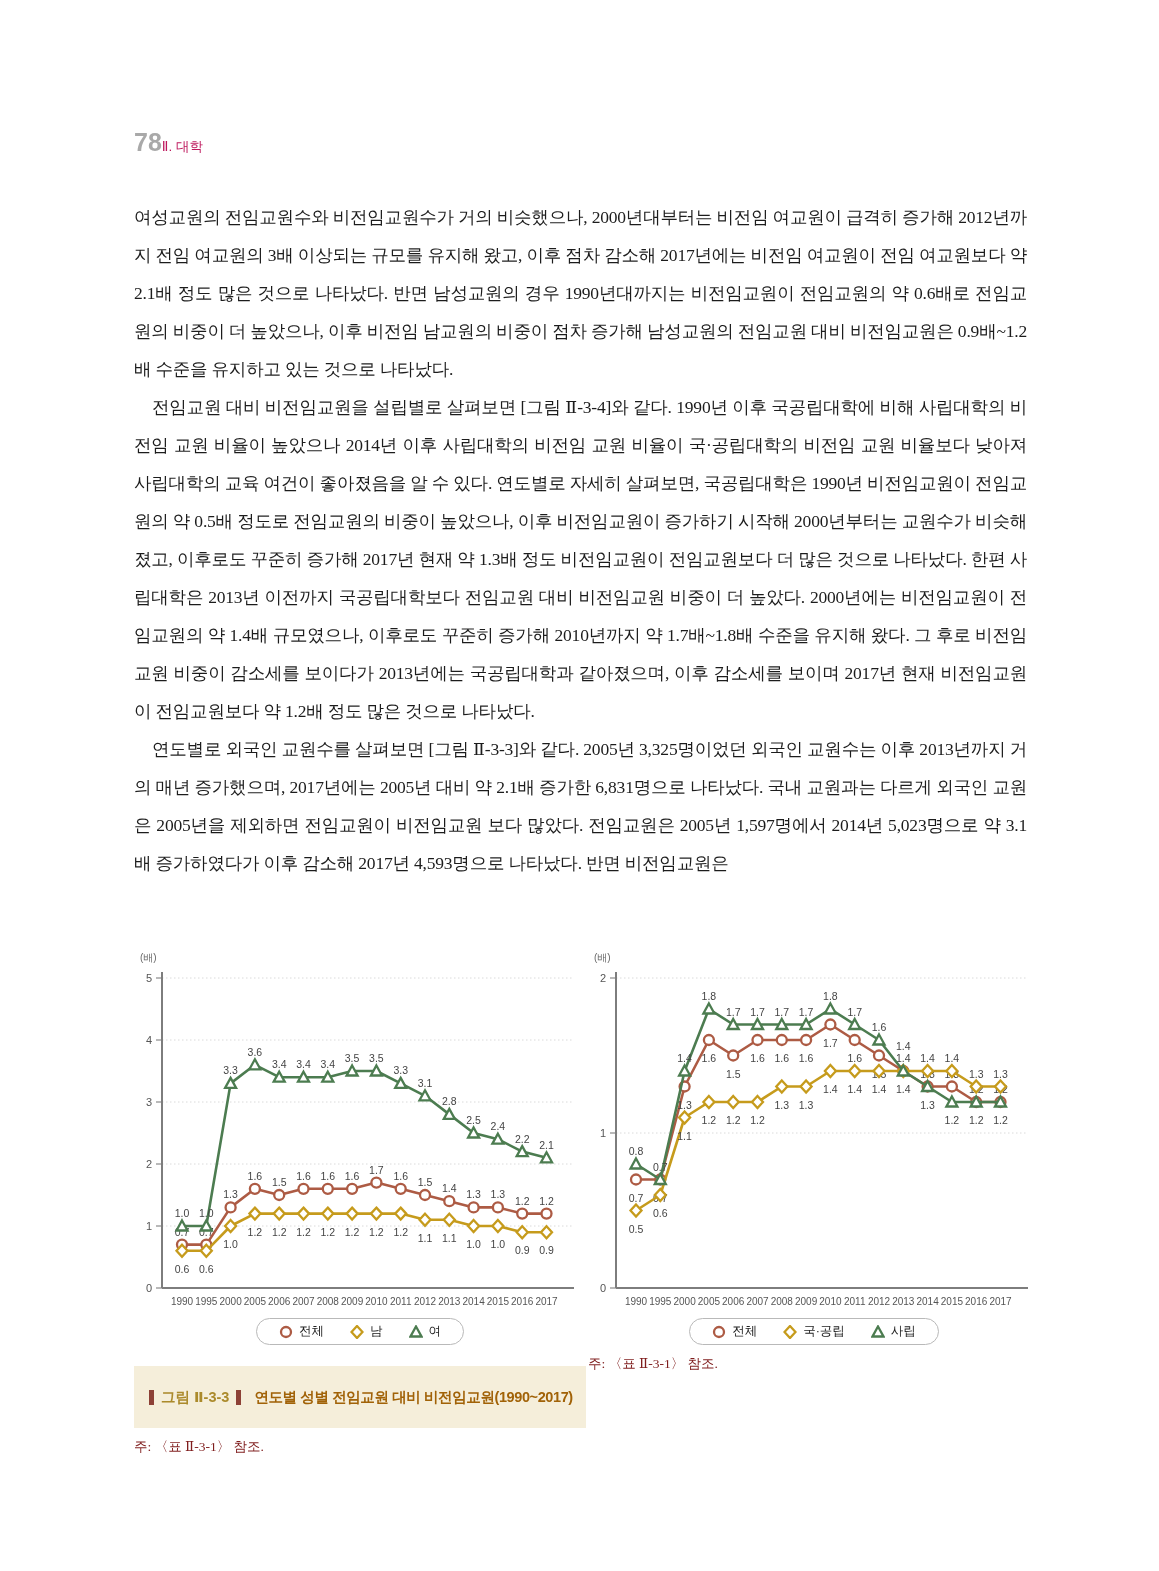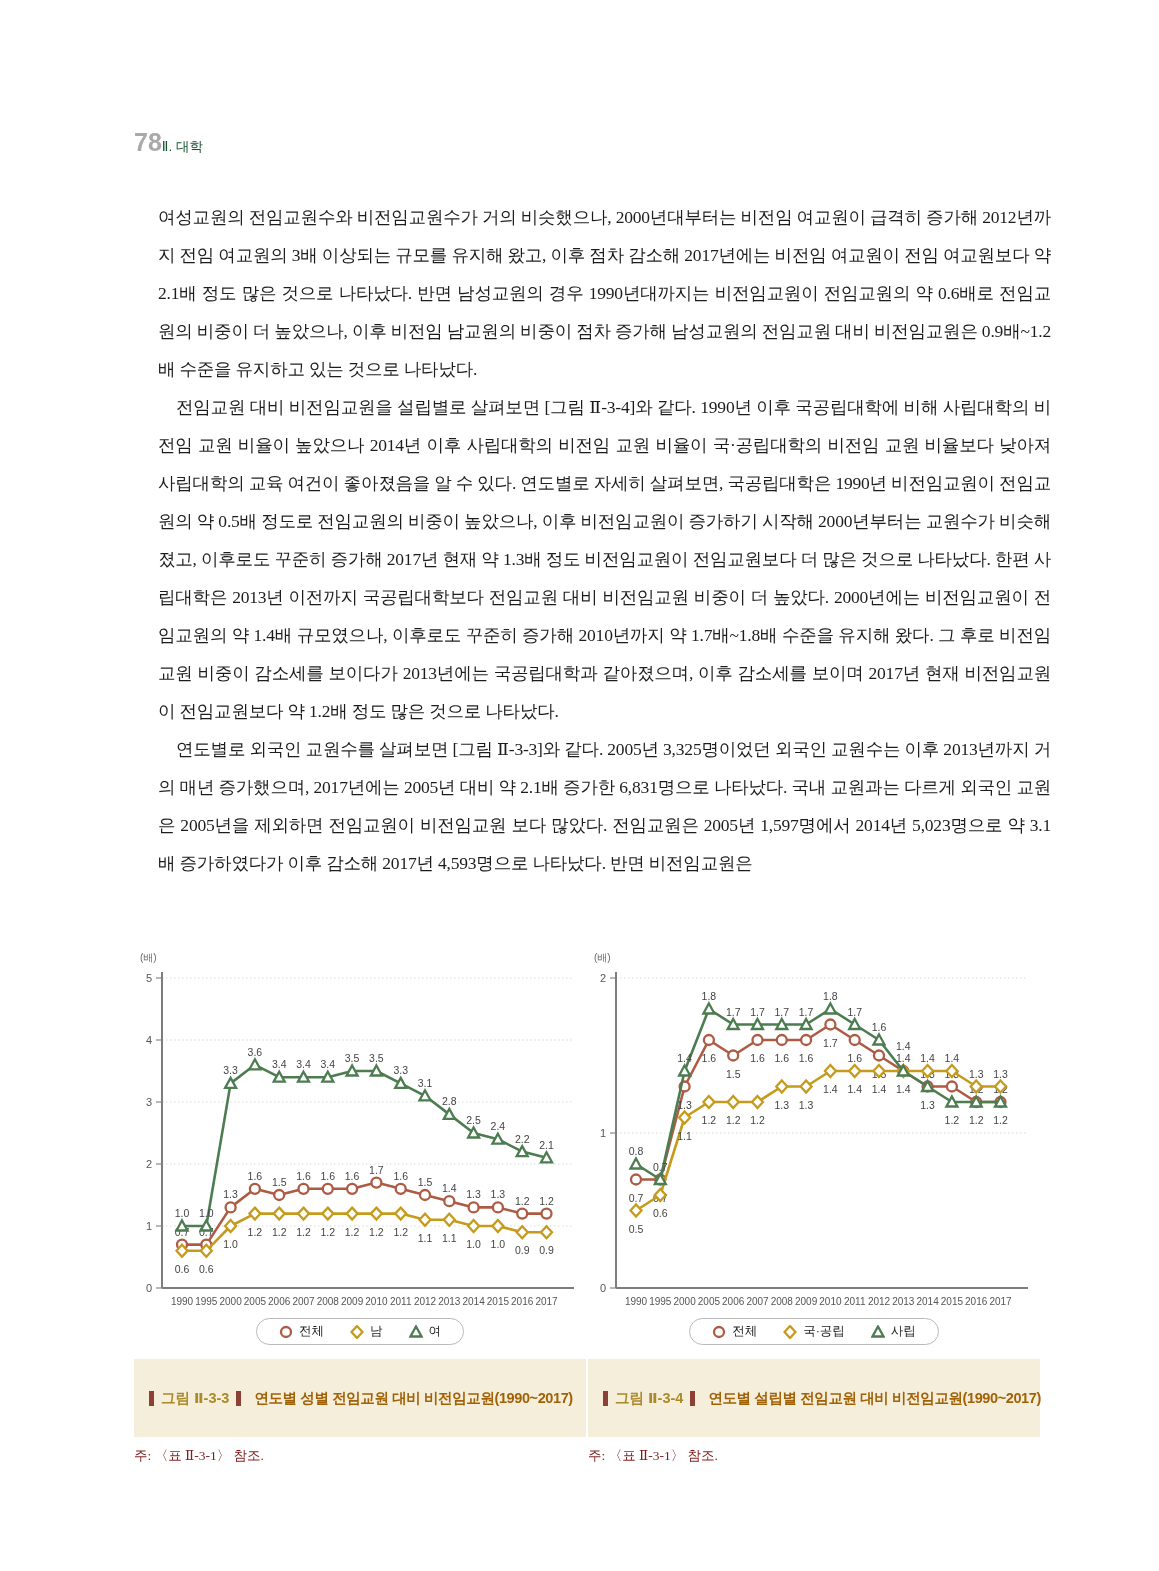--- a/index.html
+++ b/index.html
@@ -2,37 +2,37 @@
 <html lang="ko"><head>
 <meta charset="utf-8">
 <style>
   html,body{margin:0;padding:0;background:#ffffff;}
   .page{position:relative;width:1159px;height:1571px;background:#fff;overflow:hidden;
         font-family:"Liberation Serif","DejaVu Serif",serif;color:#222;}
   
   .page-header{position:absolute;left:134px;top:128px;display:flex;align-items:baseline;gap:0;
                font-family:"Liberation Sans","DejaVu Sans",sans-serif;}
   .page-number{font-size:25px;font-weight:bold;color:#a9a9a9;letter-spacing:0;}
-  .page-section{font-size:13.5px;color:#14532d;}
+  .page-section{font-size:13.5px;color:#be185d;}
   
   .text-block{position:absolute;left:134px;top:198px;width:893px;
-              font-size:17.5px;line-height:38px;text-align:justify;color:#1c1c1c;letter-spacing:-0.2px;margin-left:24px;}
+              font-size:17.5px;line-height:38px;text-align:justify;color:#1c1c1c;letter-spacing:-0.2px;}
   .text-block p{margin:0;}
   .text-block p.indent{text-indent:18px;}
   
   .fig{position:absolute;width:452px;font-family:"Liberation Sans","DejaVu Sans",sans-serif;}
   .fig-left{left:134px;top:948px;}
   .fig-right{left:588px;top:948px;}
   .chart-svg{display:block;width:452px;height:368px;}
   .legend{display:flex;justify-content:center;margin-top:2px;}
   .legend-pill{display:inline-flex;align-items:flex-end;gap:26px;border:1px solid #b9b9b9;border-radius:15px;
                padding:4px 22px;background:#fff;}
   .legend-item{display:inline-flex;align-items:center;gap:6px;font-size:12.5px;color:#222;}
   .legend-item svg{display:block;}
-  .caption-bar{display:flex;align-items:center;margin-top:14px;height:46px;background:#f5eeda;padding:16px 8px;}
+  .caption-bar{display:flex;align-items:center;margin-top:21px;height:46px;background:#f5eeda;padding:8px 8px;}
   .cap-mark{display:inline-block;width:5px;height:15px;background:#8d4136;margin:0 7px;flex:0 0 auto;}
   .cap-label{font-size:14.5px;font-weight:bold;color:#ab8a2b;white-space:nowrap;}
   .cap-title{font-size:14.5px;font-weight:bold;color:#a16207;margin-left:6px;white-space:nowrap;letter-spacing:-0.4px;}
   .fig-note{margin-top:10px;font-size:13.5px;color:#7f1d1d;font-family:"Liberation Serif","DejaVu Serif",serif;}
 </style>
 </head>
 <body>
 
 <div class="page">
 
@@ -360,22 +360,16 @@
             <span>국·공립</span>
           </span>
           <span class="legend-item">
             <svg width="14" height="14" viewBox="0 0 14 14">
               <path d="M 7 1.5 L 12.5 11.5 L 1.5 11.5 Z" fill="#fff" stroke="#4c7c50" stroke-width="2.3"></path>
             </svg>
             <span>사립</span>
           </span>
         </span>
     </div>
-    <div class="caption-bar">
-      <span class="cap-mark"></span>
-      <span class="cap-label">그림 Ⅱ-3-4</span>
-      <span class="cap-mark"></span>
-      <span class="cap-title">연도별 설립별 전임교원 대비 비전임교원(1990~2017)</span>
-    </div>
     <div class="fig-note">주: 〈표 Ⅱ-3-1〉 참조.</div>
   </figure>
 
 </div>
 
 </body></html>

